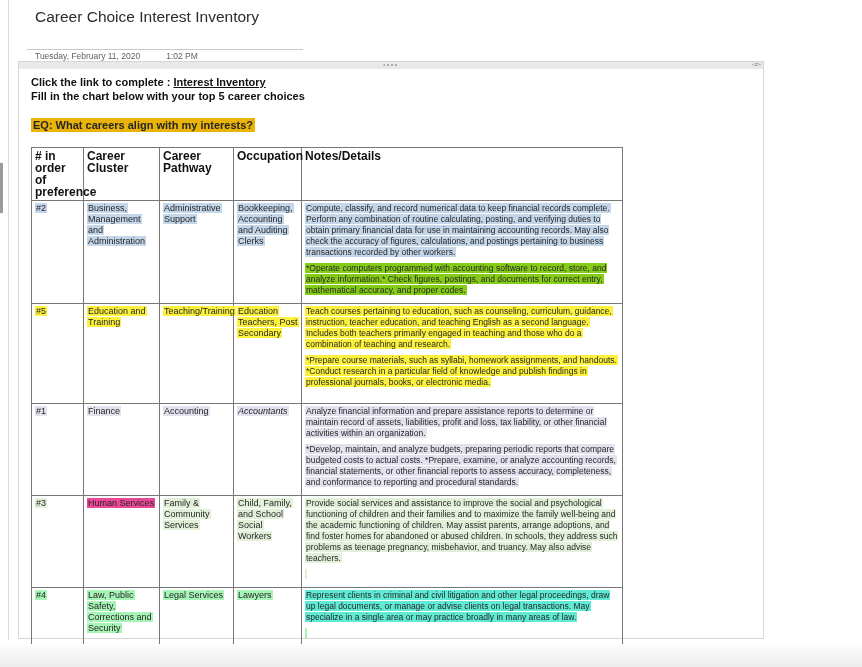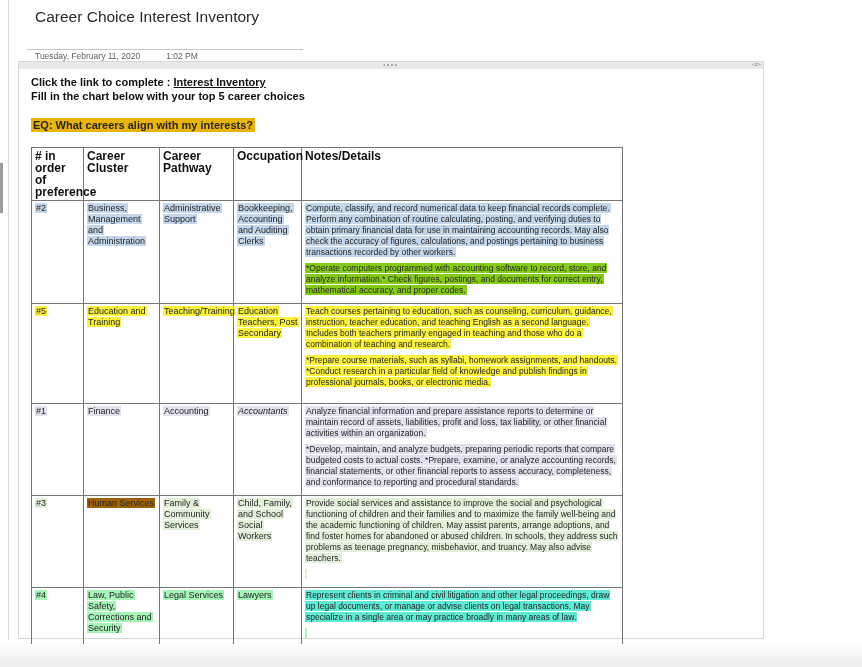--- a/index.html
+++ b/index.html
@@ -130,21 +130,21 @@
           <td class="cell"><span class="hl" style="background-color: rgb(228, 224, 238);">Accounting</span></td>
           <td class="cell"><span class="hl" style="background-color: rgb(228, 224, 238); font-style: italic;">Accountants</span></td>
           <td class="notes">
             <div class="np"><span class="hl" style="background-color: rgb(228, 224, 238);">Analyze financial information and prepare assistance reports to determine or maintain record of assets, liabilities, profit and loss, tax liability, or other financial activities within an organization.</span></div>
             <div class="np"><span class="hl" style="background-color: rgb(228, 224, 238);">*Develop, maintain, and analyze budgets, preparing periodic reports that compare budgeted costs to actual costs. *Prepare, examine, or analyze accounting records, financial statements, or other financial reports to assess accuracy, completeness, and conformance to reporting and procedural standards.</span></div>
           </td>
         </tr>
 
         <tr style="height:71px">
           <td class="cell"><span class="hl" style="background-color: rgb(226, 240, 218);">#3</span></td>
-          <td class="cell"><span class="hl" style="background-color: #a16207;">Human Services</span></td>
+          <td class="cell"><span class="hl" style="background-color: #ec4899;">Human Services</span></td>
           <td class="cell"><span class="hl" style="background-color: rgb(226, 240, 218);">Family &amp; Community Services</span></td>
           <td class="cell"><span class="hl" style="background-color: rgb(226, 240, 218);">Child, Family, and School Social Workers</span></td>
           <td class="notes">
             <div class="np"><span class="hl" style="background-color: rgb(226, 240, 218);">Provide social services and assistance to improve the social and psychological functioning of children and their families and to maximize the family well-being and the academic functioning of children. May assist parents, arrange adoptions, and find foster homes for abandoned or abused children. In schools, they address such problems as teenage pregnancy, misbehavior, and truancy. May also advise teachers.</span></div>
             <div class="np"><span class="hl" style="background-color: rgb(226, 240, 218);"></span></div>
           </td>
         </tr>
 
         <tr style="height:43px">
           <td class="cell"><span class="hl" style="background-color: rgb(167, 244, 183);">#4</span></td>

